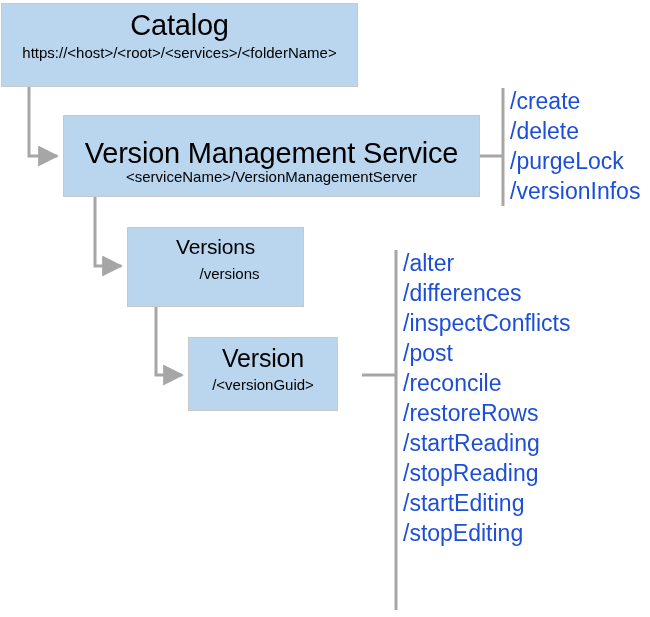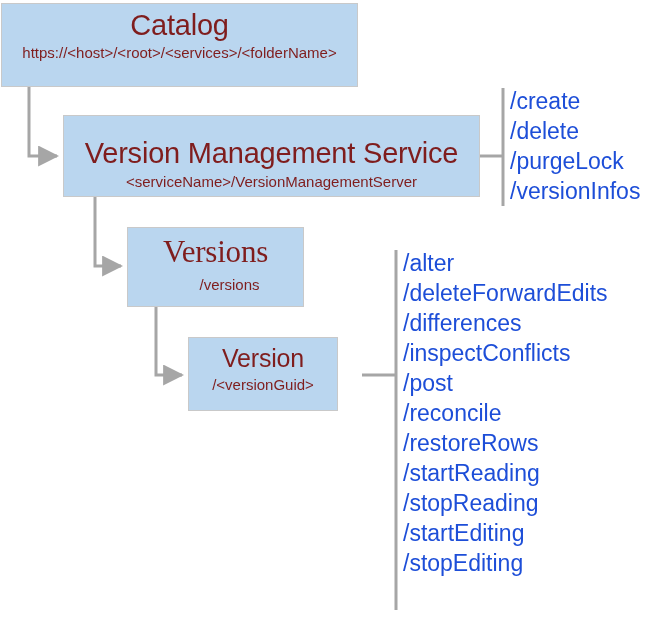--- a/index.html
+++ b/index.html
@@ -27,21 +27,21 @@
   .node {
     position: absolute;
     box-sizing: border-box;
     background: #bad6ef;
     border: 1px solid #c9c9c9;
     display: flex;
     flex-direction: column;
     align-items: center;
     justify-content: center;
     text-align: center;
-    color: #7f1d1d;
+    color: #000000;
   }
   .node .title {
     font-weight: 400;
     line-height: 1.05;
     letter-spacing: -0.2px;
     white-space: nowrap;
   }
   .node .subtitle {
     line-height: 1.15;
     white-space: nowrap;
@@ -58,30 +58,30 @@
   #node-catalog .subtitle { font-size: 15px; margin-top: 4px; }
 
   
   #node-vms {
     left: 63px; top: 115px;
     width: 417px; height: 82px;
     justify-content: flex-start;
     padding-top: 22px;
   }
   #node-vms .title    { font-size: 29px; }
-  #node-vms .subtitle { font-size: 15px; margin-top: 5px; }
+  #node-vms .subtitle { font-size: 15px; }
 
   
   #node-versions {
     left: 127px; top: 227px;
     width: 177px; height: 80px;
     justify-content: flex-start;
     padding-top: 8px;
   }
-  #node-versions .title    { font-size: 31px; font-family: Liberation Serif, serif; }
+  #node-versions .title    { font-size: 21px; }
   #node-versions .subtitle { font-size: 15px; margin-top: 7px; margin-left: 28px; }
 
   
   #node-version {
     left: 188px; top: 337px;
     width: 150px; height: 74px;
     justify-content: flex-start;
     padding-top: 7px;
   }
   #node-version .title    { font-size: 25px; }
@@ -164,21 +164,20 @@
 
   <div class="endpoint-list" id="list-vms">
       <span class="endpoint-item">/create</span>
       <span class="endpoint-item">/delete</span>
       <span class="endpoint-item">/purgeLock</span>
       <span class="endpoint-item">/versionInfos</span>
     </div>
 
   <div class="endpoint-list" id="list-version">
       <span class="endpoint-item">/alter</span>
-      <span class="endpoint-item">/deleteForwardEdits</span>
       <span class="endpoint-item">/differences</span>
       <span class="endpoint-item">/inspectConflicts</span>
       <span class="endpoint-item">/post</span>
       <span class="endpoint-item">/reconcile</span>
       <span class="endpoint-item">/restoreRows</span>
       <span class="endpoint-item">/startReading</span>
       <span class="endpoint-item">/stopReading</span>
       <span class="endpoint-item">/startEditing</span>
       <span class="endpoint-item">/stopEditing</span>
     </div>

